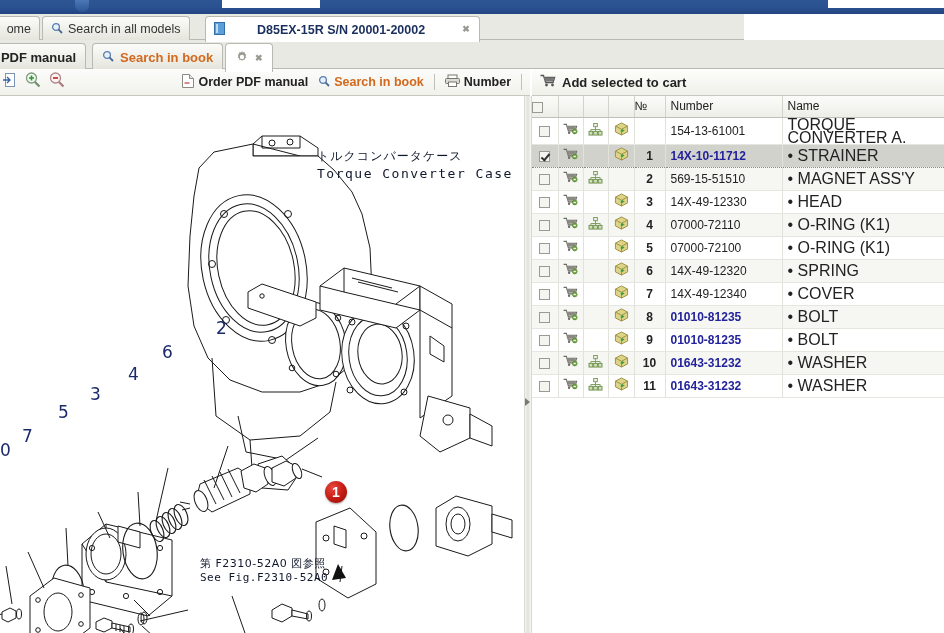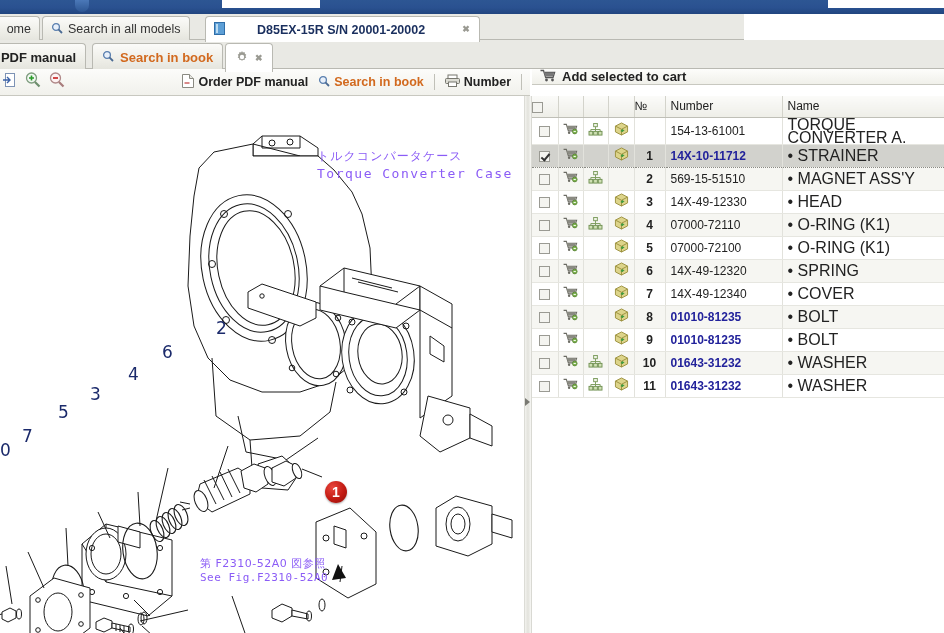--- a/index.html
+++ b/index.html
@@ -98,21 +98,21 @@
   .tb-item { display:flex; align-items:center; gap:4px; font-size:12.5px; font-weight:bold; color:#222; cursor:default; white-space:nowrap;}
   .tb-item.orange { color:#d2691e; }
   .tb-sep { width:1px; height:16px; background:#c0c0b8; }
 
   
   .rightpanel {
     position:absolute; left:532px; top:69px; width:412px; height:564px;
     background:#ffffff; overflow:hidden;
   }
   .cart-bar {
-    position:absolute; left:0; top:0; width:412px; height:16px;
+    position:absolute; left:0; top:0; width:412px; height:27px;
     background: linear-gradient(to bottom,#fdfdfb,#f0f0ea);
     border-bottom:1px solid #c8c8c0;
     display:flex; align-items:center; gap:6px; padding-left:8px;
     font-size:13px; font-weight:bold; color:#222;
   }
   .ptable { position:absolute; left:0; top:27px; width:412px; }
   .ptable table { border-collapse: collapse; width:412px; table-layout: fixed; font-size:12px; }
   .ptable th {
     height:21px; background: linear-gradient(to bottom,#fbfbf9,#eeeee8);
     border-right:1px solid #d3d3cb; border-bottom:1px solid #bfbfb7;
@@ -157,21 +157,21 @@
     position:absolute; left:531px; top:96px; width:1px; height:537px; background:#d9d9d3;
   }
 
   
   .diagram {
     position:absolute; left:0; top:96px; width:524px; height:537px;
     background:#ffffff; overflow:hidden;
   }
   .dlabel {
     position:absolute; font-family:"DejaVu Sans Mono", monospace;
-    color:#8b5cf6; white-space:nowrap;text-align:center;
+    color:#0f172a; white-space:nowrap;text-align:center;
   }
   .callnum {
     position:absolute; font-family:"DejaVu Sans", sans-serif;
     color:#1b2a6b; font-size:17px;
   }
   .redball {
     position:absolute; width:22px; height:22px; border-radius:50%;
     background: radial-gradient(circle at 35% 30%, #e8453c 0%, #c21a12 55%, #8c0e08 100%);
     color:#fff; font-size:14px; font-weight:bold;
     display:flex; align-items:center; justify-content:center;

